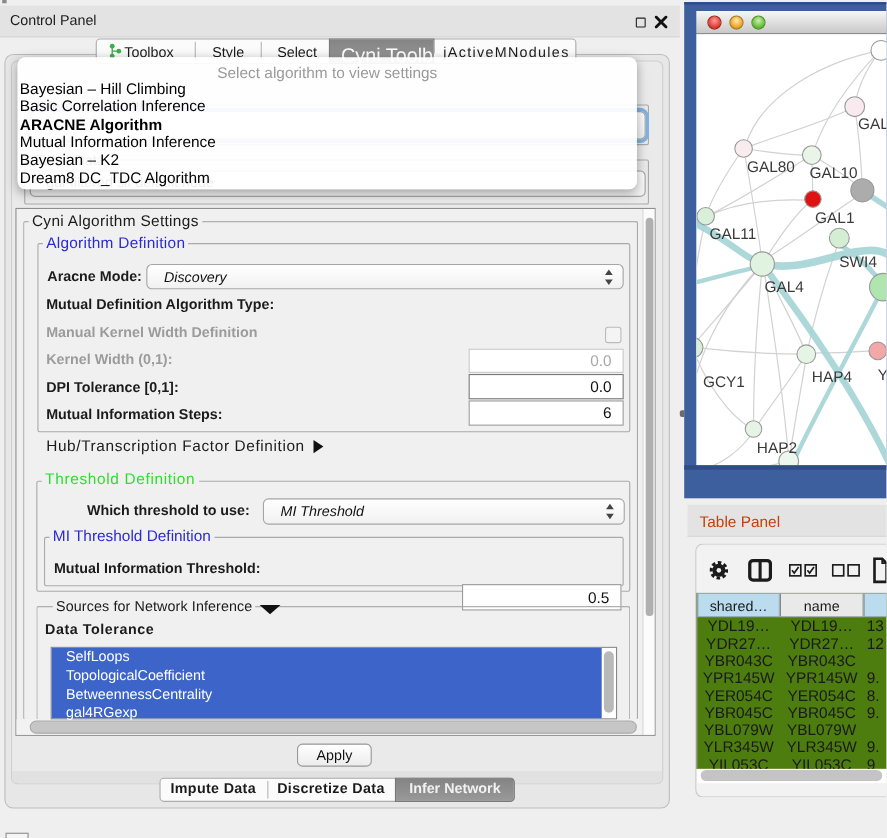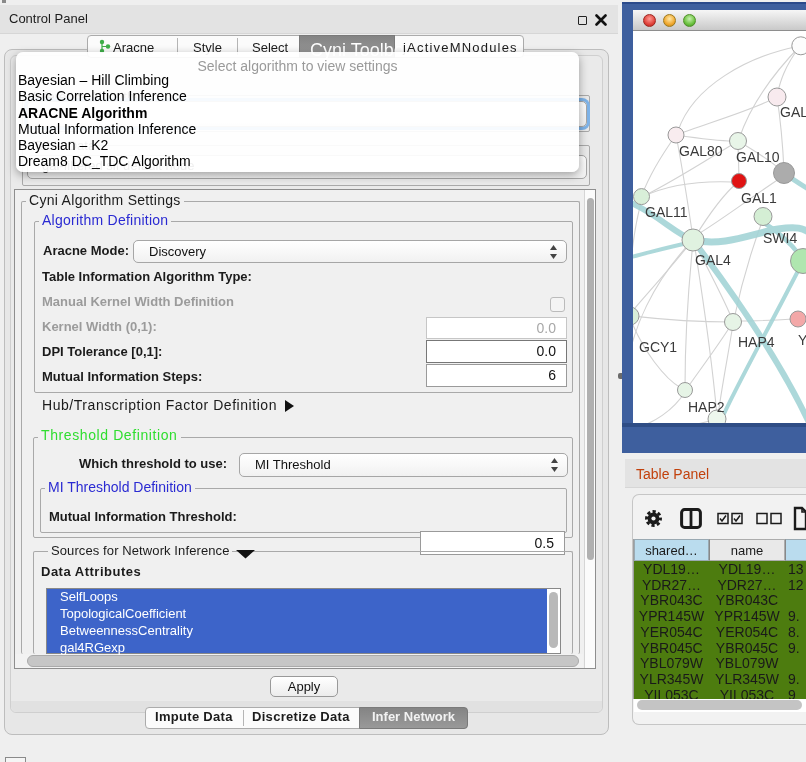--- a/index.html
+++ b/index.html
@@ -1,20 +1,20 @@
 <!DOCTYPE html>
 <html><head>
 <meta charset="utf-8">
 <style>
   html,body{margin:0;padding:0;}
   #root{position:relative;width:806px;height:762px;background:#EFEFEF;font-family:"Liberation Sans",sans-serif;overflow:hidden;}
   .abs{position:absolute;}
   .lbl{font-size:13px;color:#1b1b1b;white-space:nowrap;}
   .blbl{font-size:13px;font-weight:bold;color:#1b1b1b;white-space:nowrap;}
-  .combo{position:absolute;background:linear-gradient(#ffffff,#f1f1f1);border:1px solid #a6a6a6;border-radius:5px;box-sizing:border-box;}
+  .combo{position:absolute;background:linear-gradient(#ffffff,#f1f1f1);border:1px solid #a6a6a6;border-radius:5px;box-sizing:border-box;font-style:italic;}
   .combo .ct{position:absolute;left:15px;top:2.5px;font-size:13px;color:#111;}
   .arrows{position:absolute;right:8px;top:3px;width:9px;height:16px;}
   .fld{position:absolute;background:#fff;border:1px solid #9a9a9a;box-sizing:border-box;font-size:14px;color:#111;text-align:right;padding-right:10px;}
   .gbox{position:absolute;border:1px solid #a9a9a9;border-radius:2px;box-sizing:border-box;}
 </style>
 </head>
 <body>
 <div id="root">
 
   <div class="abs" style="left:0;top:0;width:806px;height:762px;background:#EFEFEF;"></div>
@@ -35,21 +35,21 @@
   <div class="abs" style="left:87px;top:35px;width:437px;height:23px;background:#FBFBFB;border:1px solid #ababab;border-radius:4px;box-sizing:border-box;"></div>
   <div class="abs" style="left:299px;top:35px;width:96px;height:23px;background:linear-gradient(#848484,#999999);border:1px solid #7a7a7a;box-sizing:border-box;"></div>
   <div class="abs" style="left:177px;top:38px;width:1px;height:17px;background:#b5b5b5;"></div>
   <div class="abs" style="left:237px;top:38px;width:1px;height:17px;background:#b5b5b5;"></div>
   <svg class="abs" style="left:98px;top:39px;" width="14" height="15" viewBox="0 0 14 15">
     <circle cx="4" cy="3" r="2.2" fill="#3fae49"></circle>
       <circle cx="4" cy="12" r="2.2" fill="#3fae49"></circle>
       <circle cx="10" cy="7.5" r="2.2" fill="#3fae49"></circle>
     <path d="M4 3 L4 12 M4 7.5 L10 7.5" stroke="#3fae49" stroke-width="1.2" fill="none"></path>
   </svg>
-  <div class="abs lbl" style="left:113px;top:40px;">Aracne</div>
+  <div class="abs lbl" style="left:113px;top:40px;">Toolbox</div>
   <div class="abs lbl" style="left:193px;top:40px;">Style</div>
   <div class="abs lbl" style="left:252px;top:40px;">Select</div>
   <div class="abs" style="left:310px;top:40px;font-size:18px;color:#fff;">Cyni Toolbox</div>
   <div class="abs lbl" style="left:403px;top:40px;letter-spacing:1.2px;">jActiveMNodules</div>
 
   <div class="gbox" style="left:22px;top:95px;width:568px;height:37px;"></div>
   <div class="abs lbl" style="left:30px;top:89px;background:#EAEAEA;padding:0 3px;">Inference Algorithm</div>
   <div class="combo" style="left:27px;top:101px;width:560px;height:26px;box-shadow:0 0 0 3px #7eb3e8;"></div>
   <div class="gbox" style="left:22px;top:145px;width:568px;height:41px;"></div>
   <div class="abs lbl" style="left:30px;top:138px;background:#EAEAEA;padding:0 3px;">Table Data</div>
@@ -72,21 +72,21 @@
 
   <div class="abs blbl" style="left:43px;top:243px;">Aracne Mode:</div>
   <div class="combo" style="left:133px;top:240px;width:434px;height:23px;">
       <span class="ct">Discovery</span>
     <svg class="arrows" viewBox="0 0 9 16">
         <path d="M4.5 1 L8 6 L1 6 Z" fill="#444"></path>
         <path d="M4.5 15 L8 10 L1 10 Z" fill="#444"></path>
       </svg>
     </div>
 
-  <div class="abs blbl" style="left:42px;top:269px;">Table Information Algorithm Type:</div>
+  <div class="abs blbl" style="left:42px;top:269px;">Mutual Definition Algorithm Type:</div>
 
   <div class="abs blbl" style="left:42px;top:294px;color:#9b9b9b;">Manual Kernel Width Definition</div>
   <div class="abs" style="left:550px;top:297px;width:13px;height:13px;background:#f4f4f4;border:1px solid #bbb;border-radius:3px;"></div>
 
   <div class="abs blbl" style="left:42px;top:319px;color:#9b9b9b;">Kernel Width (0,1):</div>
   <div class="fld" style="left:426px;top:317px;width:141px;height:22px;border-color:#c6c6c6;color:#a8a8a8;line-height:20px;">0.0</div>
 
   <div class="abs blbl" style="left:42px;top:344px;">DPI Tolerance [0,1]:</div>
   <div class="fld" style="left:426px;top:340px;width:141px;height:23px;border-color:#777;line-height:21px;">0.0</div>
 
@@ -113,21 +113,21 @@
   <div class="gbox" style="left:40px;top:488px;width:527px;height:45px;"></div>
   <div class="abs" style="left:45px;top:479px;background:#F0F0F0;padding:0 3px;font-size:14px;color:#2a2ad2;">MI Threshold Definition</div>
   <div class="abs blbl" style="left:49px;top:509px;">Mutual Information Threshold:</div>
   <div class="fld" style="left:420px;top:506px;width:145px;height:24px;line-height:22px;margin-top:25px;">0.5</div>
 
   <div class="gbox" style="left:33px;top:551px;width:540px;height:103px;border-bottom:none;"></div>
   <div class="abs" style="left:48px;top:543px;background:#F0F0F0;padding:0 3px;font-size:13px;letter-spacing:0.1px;color:#1b1b1b;">Sources for Network Inference</div>
   <svg class="abs" style="left:235px;top:549px;" width="21" height="10" viewBox="0 0 21 10">
       <path d="M1 1 L20 1 L10.5 9.5 Z" fill="#111"></path>
     </svg>
-  <div class="abs blbl" style="left:41px;top:564px;letter-spacing:0.5px;">Data Attributes</div>
+  <div class="abs blbl" style="left:41px;top:564px;letter-spacing:0.5px;">Data Tolerance</div>
 
   <div class="abs" style="left:46px;top:588px;width:515px;height:66px;border:1px solid #888;background:#fff;box-sizing:border-box;"></div>
   <div class="abs" style="left:47px;top:589px;width:500px;height:64px;background:#3d64c9;"></div>
   <div class="abs" style="left:60px;top:588px;font-size:13px;color:#fff;line-height:17px;">SelfLoops<br>TopologicalCoefficient<br>BetweennessCentrality<br>gal4RGexp</div>
   <div class="abs" style="left:549px;top:592px;width:9px;height:56px;background:#b9b9b9;border-radius:5px;"></div>
 
   <div class="abs" style="left:11px;top:701px;width:591px;height:11px;background:#e1e1e1;border-radius:0 0 6px 6px;"></div>
 
   <div class="abs" style="left:270px;top:676px;width:68px;height:21px;background:linear-gradient(#ffffff,#ececec);border:1px solid #999;border-radius:5px;box-sizing:border-box;text-align:center;font-size:13px;color:#111;line-height:19px;">Apply</div>
 

